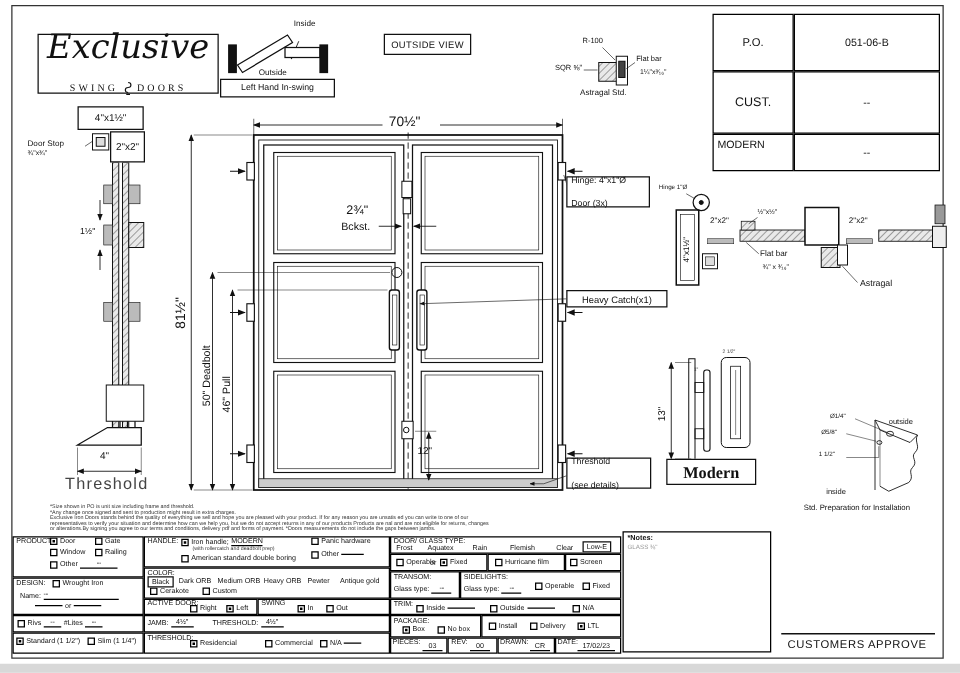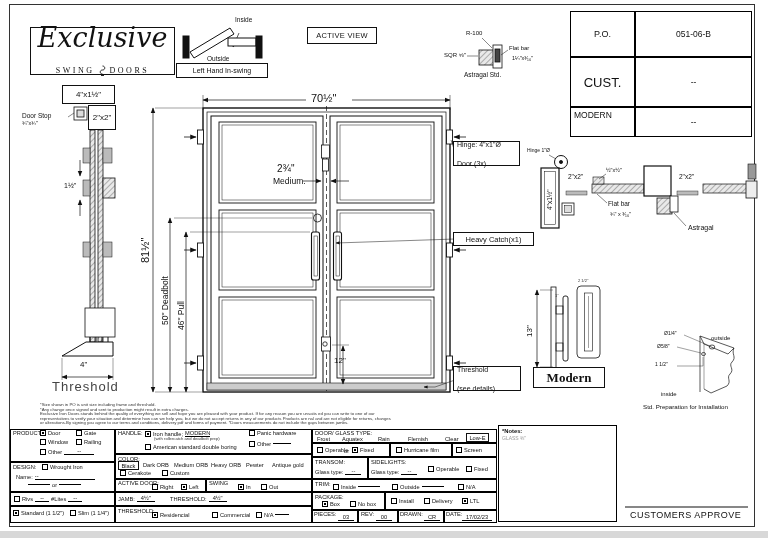--- a/index.html
+++ b/index.html
@@ -200,49 +200,49 @@
     <svg width="9" height="12" viewBox="0 0 9 12">
           <path d="M4.5,1 C7.5,1 7.5,5 4.5,5 C1.5,5 1.5,9 4.5,9 M3,10.5 L6,10.5" stroke="#111" fill="none" stroke-width="0.9"></path>
         </svg>
     <span>DOORS</span>
   </div>
 </div>
 
 <div class="t" style="left:235px;top:16px;font-size:6.5px;">Inside</div>
 <div class="t" style="left:207px;top:55px;font-size:6.5px;">Outside</div>
 <div class="bx" style="left:176px;top:63px;width:92px;height:15px;font-size:7px;">Left Hand In-swing</div>
-<div class="bx" style="left:307px;top:27px;width:70px;height:17px;font-size:7.5px;letter-spacing:.3px;">ACTIVE VIEW</div>
+<div class="bx" style="left:307px;top:27px;width:70px;height:17px;font-size:7.5px;letter-spacing:.3px;">OUTSIDE VIEW</div>
 
 <div class="t" style="left:466px;top:30px;font-size:6px;">R-100</div>
 <div class="t" style="left:444px;top:52px;font-size:6px;">SQR ⅝"</div>
 <div class="t" style="left:509px;top:45px;font-size:6px;">Flat bar</div>
 <div class="t" style="left:512px;top:55px;font-size:5.5px;">1¼"x³⁄₁₆"</div>
 <div class="t" style="left:464px;top:71px;font-size:6.5px;">Astragal Std.</div>
 
 <div class="cell" style="left:570px;top:11px;width:65px;height:46px;display:flex;align-items:center;justify-content:center;font-size:9px;">P.O.</div>
 <div class="cell" style="left:635px;top:11px;width:117px;height:46px;display:flex;align-items:center;justify-content:center;font-size:8.5px;">051-06-B</div>
-<div class="cell" style="left:570px;top:57px;width:65px;height:50px;display:flex;align-items:center;justify-content:center;font-size:13px;">CUST.</div>
+<div class="cell" style="left:570px;top:57px;width:65px;height:50px;display:flex;align-items:center;justify-content:center;font-size:10px;">CUST.</div>
 <div class="cell" style="left:635px;top:57px;width:117px;height:50px;display:flex;align-items:center;justify-content:center;font-size:8.5px;">--</div>
 <div class="cell" style="left:570px;top:107px;width:65px;height:30px;display:flex;align-items:flex-start;padding:2px 0 0 3px;font-size:8.5px;">MODERN</div>
 <div class="cell" style="left:635px;top:107px;width:117px;height:30px;display:flex;align-items:center;justify-content:center;font-size:8.5px;">--</div>
 
 <div class="bx" style="left:62px;top:85px;width:53px;height:19px;font-size:8px;border-width:1.5px;">4"x1½"</div>
 <div class="t" style="left:22px;top:112px;font-size:6.5px;">Door Stop</div>
 <div class="t" style="left:22px;top:120px;font-size:5.5px;">¾"x¾"</div>
 <div class="bx" style="left:88px;top:105px;width:28px;height:25px;font-size:8px;border-width:1.5px;">2"x2"</div>
 <div class="t" style="left:64px;top:182px;font-size:7px;">1½"</div>
 <div class="t" style="left:80px;top:361px;font-size:8px;">4"</div>
 <div class="t" style="left:52px;top:380px;font-size:13px;font-weight:300;letter-spacing:1px;color:#444;">Threshold</div>
 
 <div class="t" style="left:311px;top:92px;font-size:11px;">70½"</div>
 <div class="t rot" style="left:139px;top:263px;font-size:11px;">81½"</div>
 <div class="t rot" style="left:161px;top:325px;font-size:8.5px;">50" Deadbolt</div>
 <div class="t rot" style="left:177px;top:330px;font-size:8.5px;">46" Pull</div>
 <div class="t" style="left:277px;top:163px;font-size:10px;">2¾"</div>
-<div class="t" style="left:273px;top:177px;font-size:8.5px;">Medium.</div>
+<div class="t" style="left:273px;top:177px;font-size:8.5px;">Bckst.</div>
 <div class="t" style="left:334px;top:357px;font-size:8px;">12"</div>
 <div class="bx col" style="left:453px;top:141px;width:67px;height:25px;font-size:7px;">
   <span>Hinge: 4"x1"Ø</span>
   <span>Door (3x)</span>
 </div>
 <div class="bx" style="left:453px;top:232px;width:81px;height:14px;font-size:7.5px;">Heavy Catch(x1)</div>
 <div class="bx col" style="left:453px;top:366px;width:68px;height:25px;font-size:7px;">
   <span>Threshold</span>
   <span>(see details)</span>
 </div>

